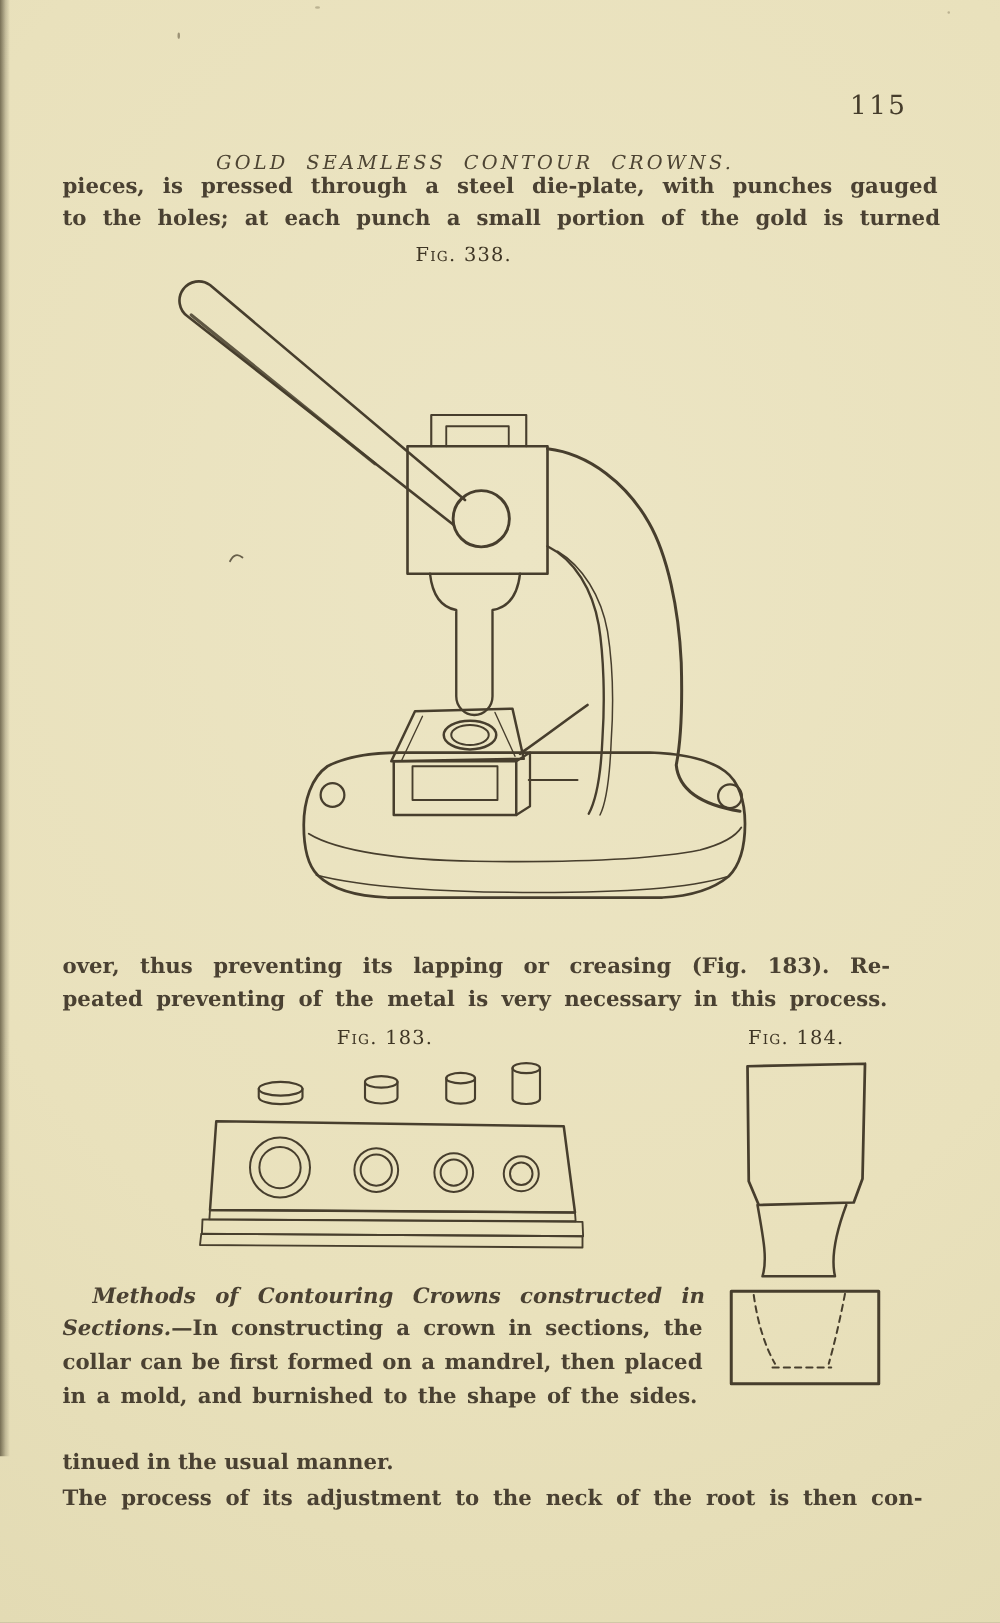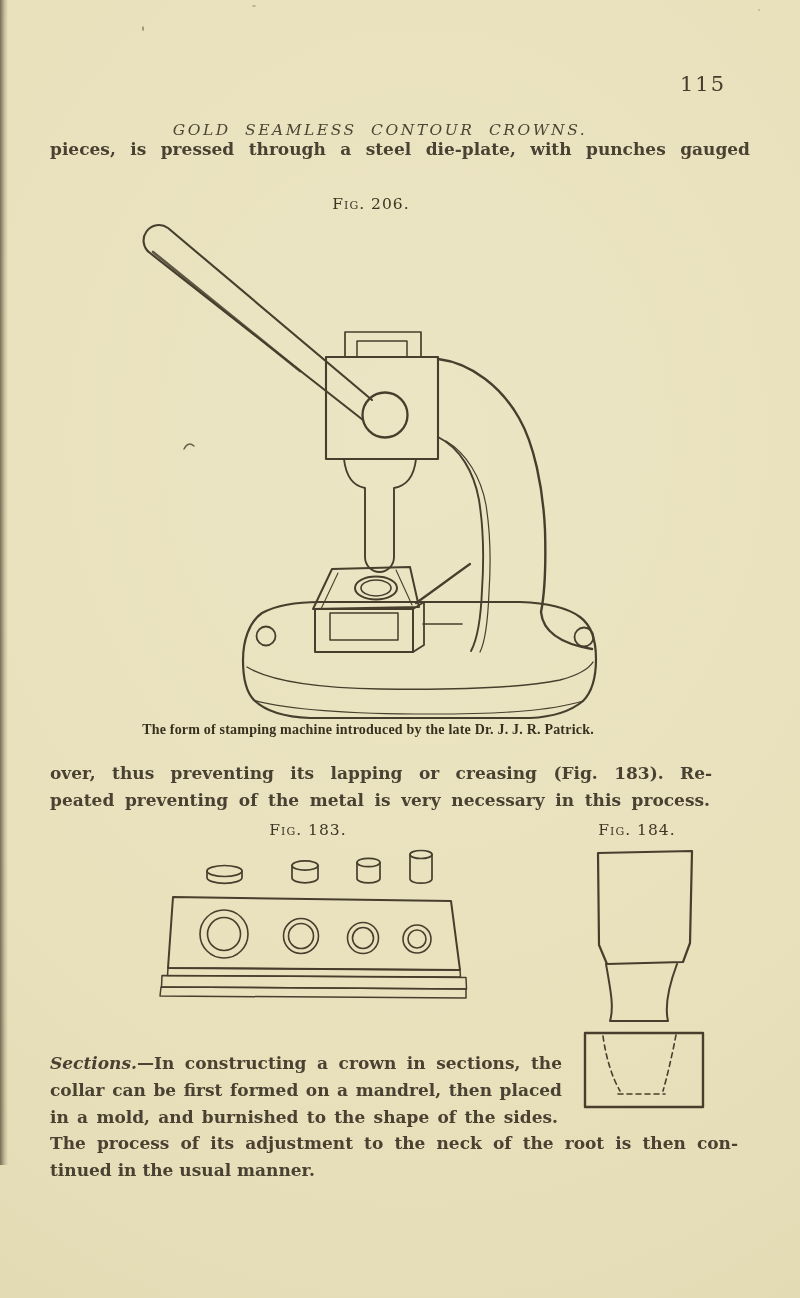--- a/index.html
+++ b/index.html
@@ -50,22 +50,23 @@
 
   <div class="edge-shadow"></div>
   <div class="speck" style="left:142px;top:26px;width:2px;height:5px;"></div>
   <div class="speck" style="left:252px;top:5px;width:4px;height:2px;opacity:.6;"></div>
   <div class="speck" style="left:758px;top:9px;width:2px;height:2px;opacity:.6;"></div>
 
   <div class="runhead">GOLD SEAMLESS CONTOUR CROWNS.</div>
   <div class="pagenum">115</div>
 
   <div class="line" style="left:50px;top:138px;width:700px;">pieces, is pressed through a steel die-plate, with punches gauged</div>
+  <div class="line" style="left:50px;top:164px;width:702px;">to the holes; at each punch a small portion of the gold is turned</div>
 
-  <div class="figlabel" style="left:271px;top:195px;">Fig. 206.</div>
+  <div class="figlabel" style="left:271px;top:195px;">Fig. 338.</div>
 
   <svg style="left:140px;top:218px;" width="470" height="505" viewBox="140 218 470 505">
 
     <path d="M 372 400 L 168 228 A 15.4 15.4 0 1 0 150 253 L 363 420" stroke-width="2.1"></path>
     <path d="M 153 252 L 300 371" stroke-width="2.6" opacity=".85"></path>
 
     <circle cx="385" cy="415" r="22.5" stroke-width="2.3"></circle>
 
     <path d="M 326 357 H 438 V 459 H 326 Z" stroke-width="2.1"></path>
     <path d="M 345 357 V 332 H 421 V 357" stroke-width="1.7"></path>
@@ -90,21 +91,20 @@
     <path d="M 412 605 L 396 570" stroke-width="1.1"></path>
     <ellipse cx="376" cy="588" rx="21" ry="11.5" stroke-width="2"></ellipse>
     <ellipse cx="376" cy="588" rx="15" ry="8" stroke-width="1.6"></ellipse>
     <path d="M 315 609 L 413 609 L 413 652 L 315 652 Z" stroke-width="2"></path>
     <path d="M 413 609 L 424 602 L 424 645 L 413 652" stroke-width="1.8"></path>
     <path d="M 330 613 L 398 613 L 398 640 L 330 640 Z" stroke-width="1.5"></path>
 
     <path d="M 184 449 Q 188 441 194 446" stroke-width="1.4" opacity=".8"></path>
   </svg>
 
-  <div class="figcaption">The form of stamping machine introduced by the late Dr. J. J. R. Patrick.</div>
 
   <div class="line" style="left:50px;top:762px;width:662px;">over, thus preventing its lapping or creasing (Fig. 183).  Re-</div>
   <div class="line" style="left:50px;top:789px;width:660px;">peated preventing of the metal is very necessary in this process.</div>
 
   <div class="figlabel" style="left:208px;top:821px;">Fig. 183.</div>
   <div class="figlabel" style="left:537px;top:821px;">Fig. 184.</div>
 
   <svg style="left:155px;top:845px;" width="315" height="160" viewBox="155 845 315 160">
 
     <g stroke-width="1.7">
@@ -146,19 +146,20 @@
     <path d="M 598 853 L 692 851 L 690 943 L 683 962 L 607 964 L 599 945 Z" stroke-width="2.2"></path>
     <path d="M 606 964 C 611 992 614 1008 610 1021 L 668 1021 C 665 1008 668 988 677 964" stroke-width="2"></path>
     <path d="M 585 1033 L 703 1033 L 703 1107 L 585 1107 Z" stroke-width="2.4"></path>
     <g stroke-width="1.6" stroke-dasharray="5,4">
       <path d="M 603 1036 C 606 1058 612 1077 620 1091"></path>
       <path d="M 676 1035 C 672 1056 667 1077 663 1091"></path>
       <path d="M 618 1094 L 665 1094"></path>
     </g>
   </svg>
 
+  <div class="line ital" style="left:50px;top:1026px;width:514px;padding-left:24px;">Methods of Contouring Crowns constructed in</div>
   <div class="line" style="left:50px;top:1052px;width:512px;"><span class="ital">Sections.</span><span>—In constructing a crown in sections, the</span></div>
   <div class="line" style="left:50px;top:1079px;width:512px;">collar can be first formed on a mandrel, then placed</div>
   <div class="line" style="left:50px;top:1106px;width:508px;">in a mold, and burnished to the shape of the sides.</div>
-  <div class="line" style="left:50px;top:1132px;width:688px;">The process of its adjustment to the neck of the root is then con-</div>
+  <div class="line" style="left:50px;top:1188px;width:688px;">The process of its adjustment to the neck of the root is then con-</div>
   <div class="line noj" style="left:50px;top:1159px;width:688px;">tinued in the usual manner.</div>
 
 </div>
 
 </body></html>

